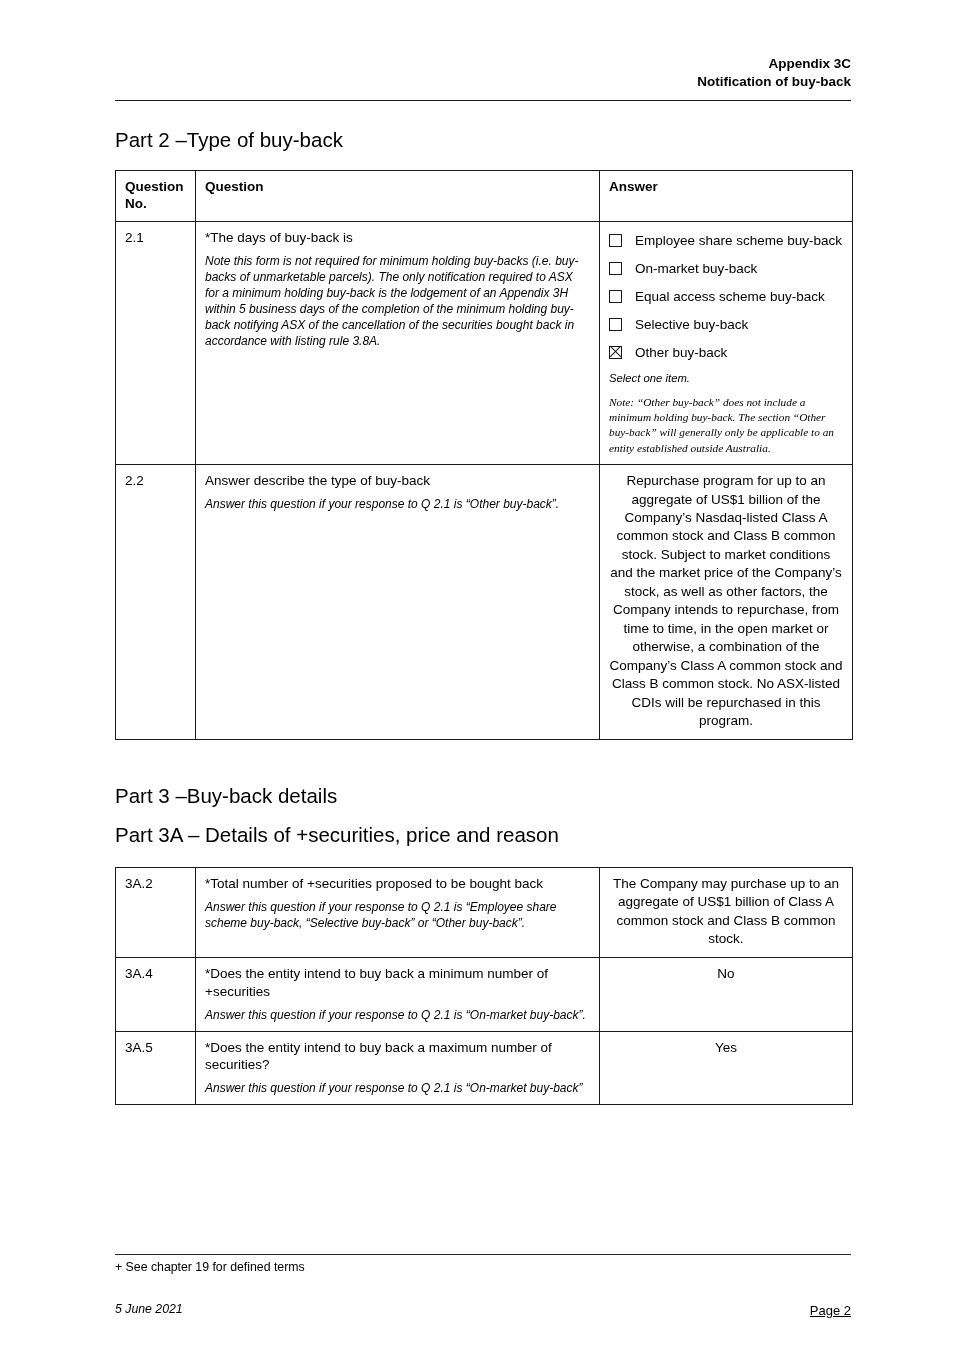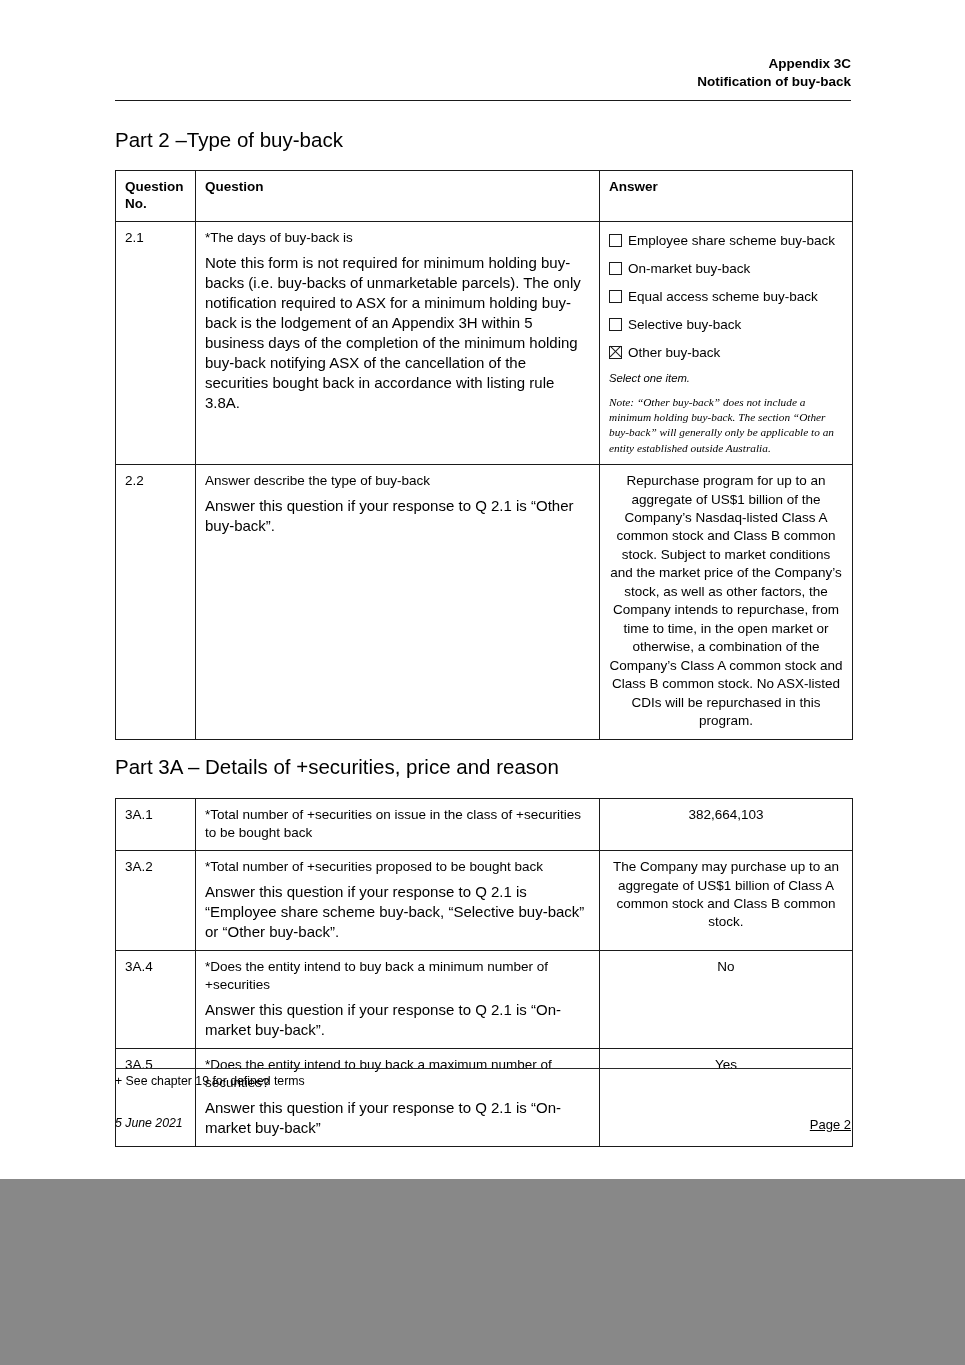--- a/index.html
+++ b/index.html
@@ -1,18 +1,18 @@
 <!DOCTYPE html>
 <html><head>
 <meta charset="utf-8">
 <style>
   html,body{margin:0;padding:0;background:#888;}
   .page{
     position:relative;
-    width:965px;height:1179px;
+    width:965px;height:1365px;
     background:#fff;
     font-family:"Liberation Sans","DejaVu Sans",sans-serif;
     color:#000;
     box-sizing:border-box;
     padding:55px 114px 0 115px;
     overflow:hidden;
   }
   
   .doc-header{text-align:right;font-weight:bold;font-size:13.5px;line-height:18px;}
   .head-rule{border:none;border-top:1.4px solid #1a1a1a;margin:9px 0 0 0;}
@@ -22,24 +22,24 @@
   .part-title.sub{margin:15px 0 19px 0;}
   
   table{border-collapse:collapse;width:737px;table-layout:fixed;border-radius:9px;}
   td,th{border:1.4px solid #1a1a1a;vertical-align:top;padding:7px 9px 8px 9px;text-align:left;}
   col.c-no{width:80px;}
   col.c-q{width:404px;}
   col.c-a{width:253px;}
   th{font-size:13.5px;font-weight:bold;line-height:1.3;}
   .qno{font-size:13.5px;line-height:1.3;margin-top:44px;}
   .q-main{font-size:13.5px;line-height:1.32;margin:0 0 6px 0;}
-  .q-note{font-size:15px;line-height:1.34;margin:0;}
+  .q-note{font-size:12px;font-style:italic;line-height:1.34;margin:0;}
   .a-text{font-size:13.5px;line-height:1.37;text-align:center;}
   
-  .cb-item{display:flex;align-items:flex-start;gap:6px;margin:3px 0 10px 0;font-size:13.5px;line-height:1.33;}
+  .cb-item{display:flex;align-items:flex-start;gap:13px;margin:3px 0 10px 0;font-size:13.5px;line-height:1.33;}
   .cb-box{display:inline-block;position:relative;width:11px;height:11px;border:1.3px solid #1a1a1a;margin-top:2px;flex:0 0 auto;}
   .cb-box.checked::before,.cb-box.checked::after{
     content:"";position:absolute;left:-2px;top:4.6px;width:15px;height:1.2px;background:#1a1a1a;
   }
   .cb-box.checked::before{transform:rotate(45deg);}
   .cb-box.checked::after{transform:rotate(-45deg);}
   .a-hint{font-size:11.3px;font-style:italic;line-height:1.34;margin:10px 0 0 0;}
   .a-note{font-size:11.3px;font-style:italic;line-height:1.36;margin:8px 0 0 0;font-family:Liberation Serif, serif;}
   
   .footer{position:absolute;left:115px;right:114px;bottom:46px;}
@@ -109,36 +109,30 @@
       <td class="qno">2.2</td>
       <td>
         <p class="q-main">Answer describe the type of buy-back</p>
         <p class="q-note">Answer this question if your response to Q 2.1 is “Other buy-back”.</p>
       </td>
       <td class="a-text">Repurchase program for up to an aggregate of US$1 billion of the Company’s Nasdaq-listed Class A common stock and Class B common stock. Subject to market conditions and the market price of the Company’s stock, as well as other factors, the Company intends to repurchase, from time to time, in the open market or otherwise, a combination of the Company’s Class A common stock and Class B common stock. No ASX-listed CDIs will be repurchased in this program.</td>
     </tr>
   </tbody>
     </table>
 
+  <h1 class="part-title tight">Part 3 –Buy-back details</h1>
   <h1 class="part-title sub">Part 3A – Details of +securities, price and reason</h1>
 
   <table>
     <colgroup>
         <col class="c-no">
         <col class="c-q">
         <col class="c-a">
       </colgroup>
     <tbody>
-        <tr>
-      <td class="qno">3A.1</td>
-      <td>
-        <p class="q-main" style="margin-bottom:0">*Total number of +securities on issue in the class of +securities to be bought back</p>
-      </td>
-      <td class="a-text">382,664,103</td>
-    </tr>
     <tr>
       <td class="qno">3A.2</td>
       <td>
         <p class="q-main">*Total number of +securities proposed to be bought back</p>
         <p class="q-note">Answer this question if your response to Q 2.1 is “Employee share scheme buy-back, “Selective buy-back” or “Other buy-back”.</p>
       </td>
       <td class="a-text">The Company may purchase up to an aggregate of US$1 billion of Class A common stock and Class B common stock.</td>
     </tr>
     <tr>
       <td class="qno">3A.4</td>

